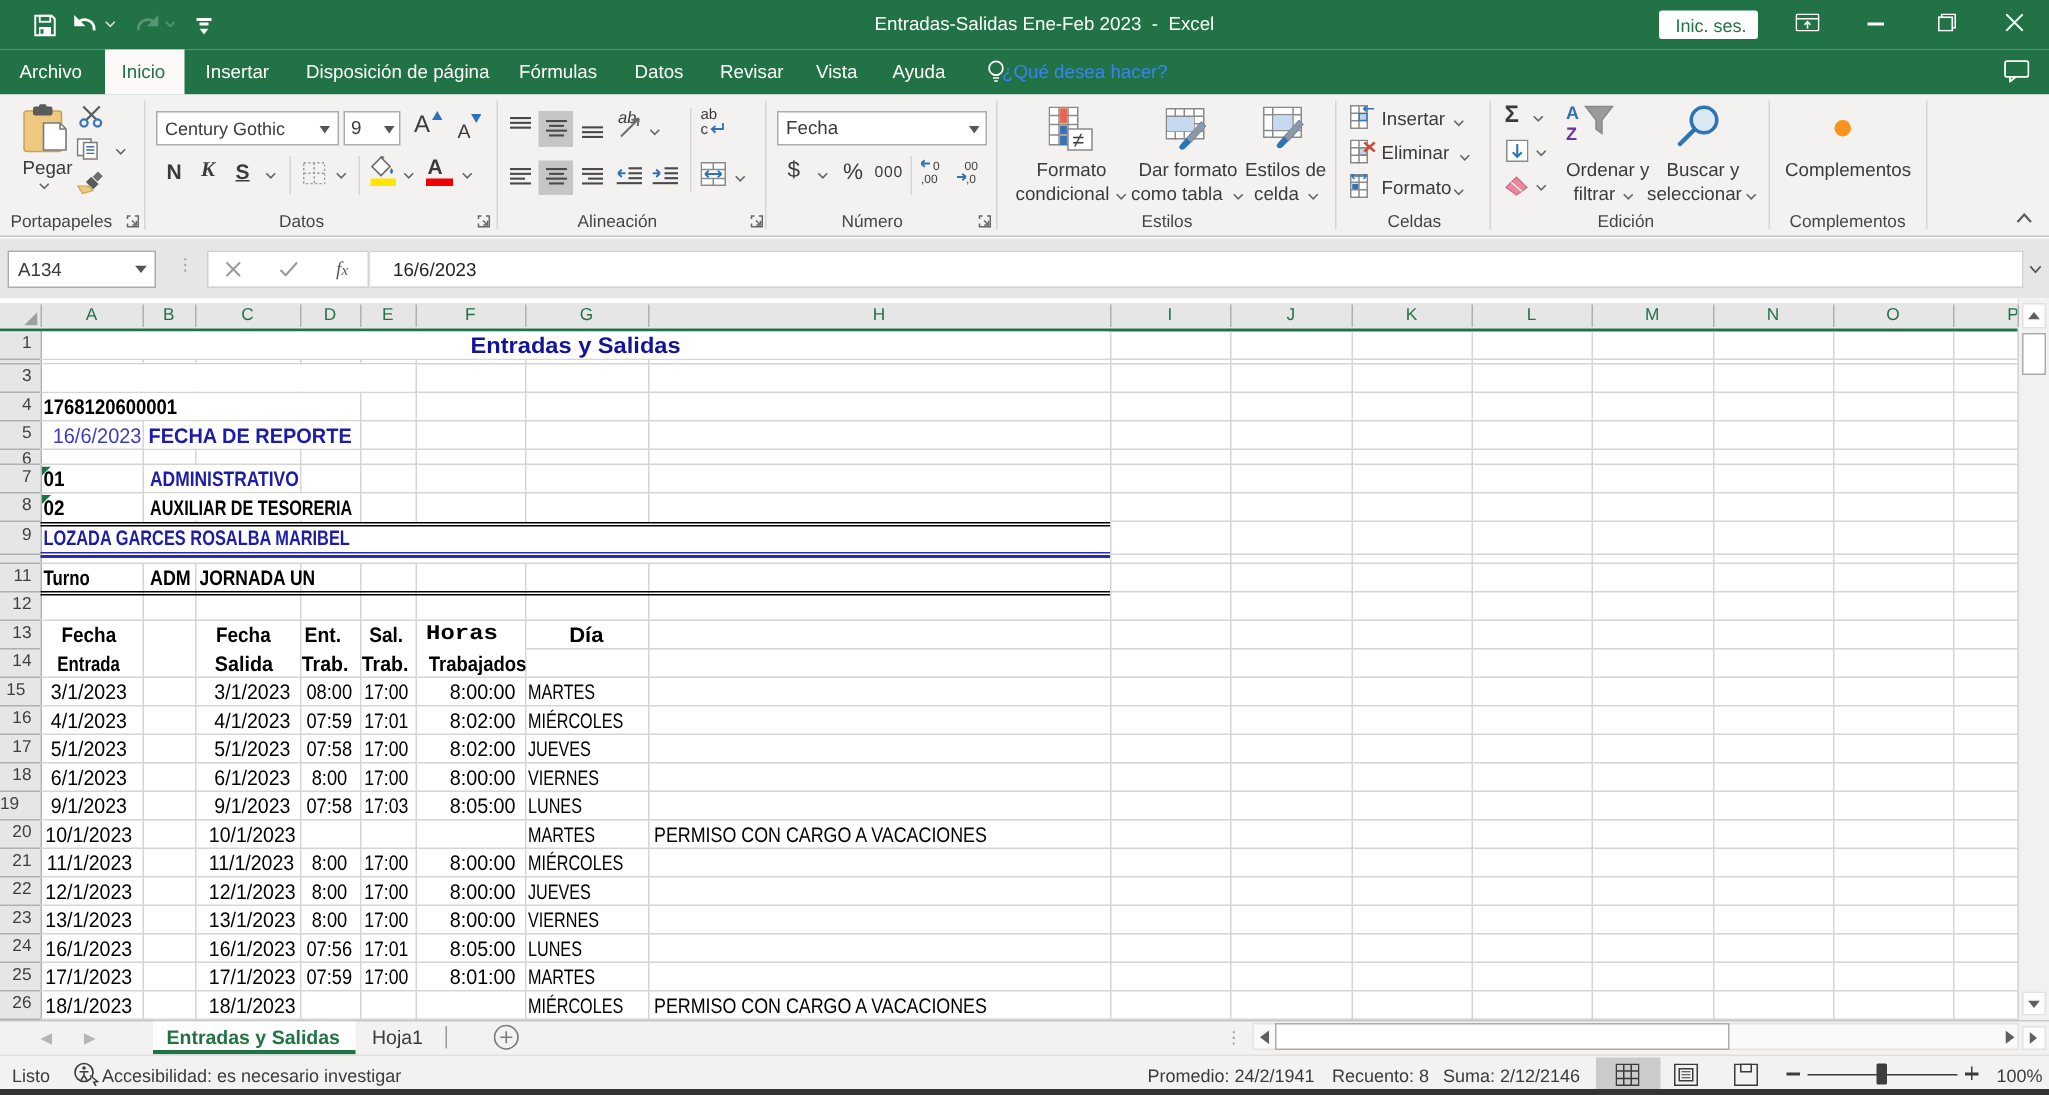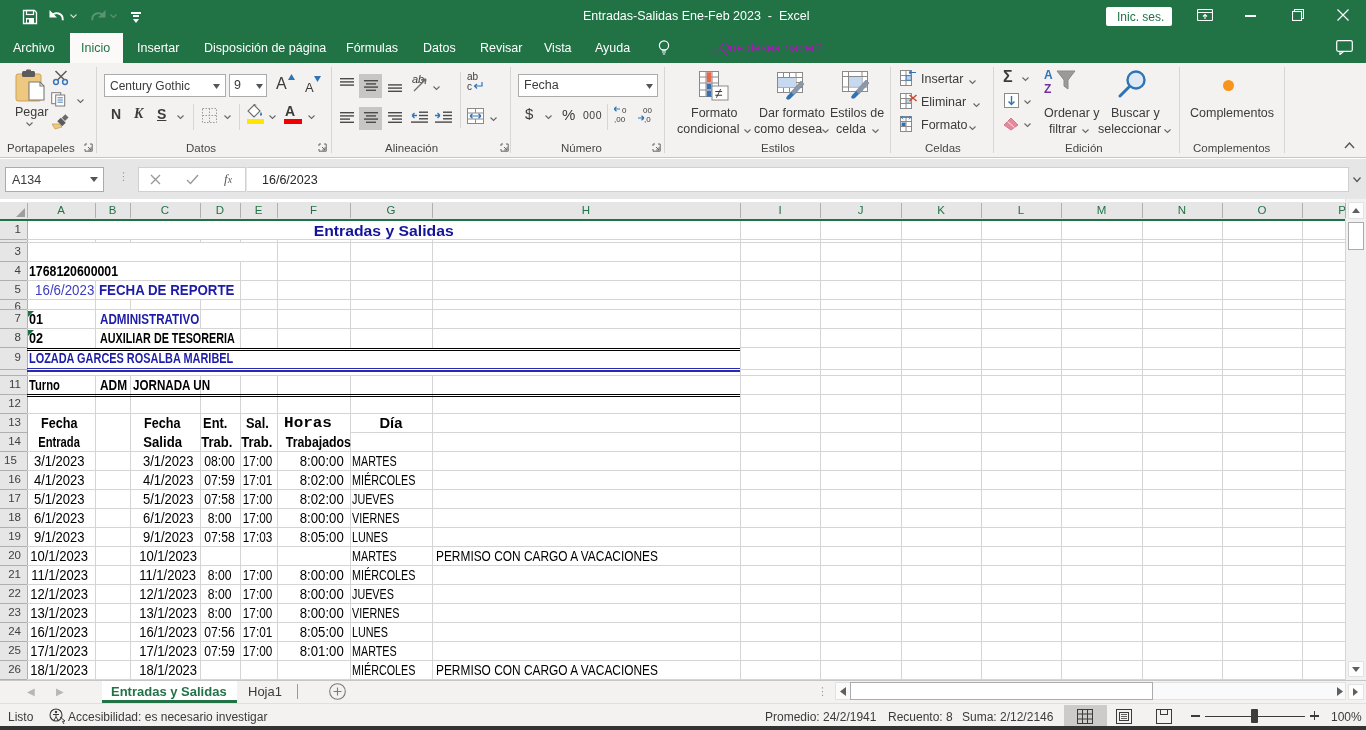--- a/index.html
+++ b/index.html
@@ -52,21 +52,21 @@
 <div class="a" style="left:70px;top:33px;width:53px;height:30px;background:#fbfaf9"></div>
 <div class="t" style="left:13px;top:41px;color:#fff;font-size:12.5px;font-weight:normal">Archivo</div>
 <div class="t" style="left:81px;top:41px;color:#217346;font-size:12.5px;font-weight:normal">Inicio</div>
 <div class="t" style="left:137px;top:41px;color:#fff;font-size:12.5px;font-weight:normal">Insertar</div>
 <div class="t" style="left:204px;top:41px;color:#fff;font-size:12.5px;font-weight:normal">Disposición de página</div>
 <div class="t" style="left:346px;top:41px;color:#fff;font-size:12.5px;font-weight:normal">Fórmulas</div>
 <div class="t" style="left:423px;top:41px;color:#fff;font-size:12.5px;font-weight:normal">Datos</div>
 <div class="t" style="left:480px;top:41px;color:#fff;font-size:12.5px;font-weight:normal">Revisar</div>
 <div class="t" style="left:544px;top:41px;color:#fff;font-size:12.5px;font-weight:normal">Vista</div>
 <div class="t" style="left:595px;top:41px;color:#fff;font-size:12.5px;font-weight:normal">Ayuda</div>
-<div class="t" style="left:712px;top:41px;color:#a21caf;font-size:12.5px;font-weight:normal">¿Qué desea hacer?</div>
+<div class="t" style="left:668px;top:41px;color:#3b82f6;font-size:12.5px;font-weight:normal">¿Qué desea hacer?</div>
 <svg class="a" style="left:657px;top:39px" width="14" height="18" viewBox="0 0 14 18">
 <circle cx="7" cy="6.5" r="4.6" fill="none" stroke="#fff" stroke-width="1.2"></circle>
 <path d="M5 11 h4 M5 13 h4 M5.8 15 h2.4" stroke="#fff" stroke-width="1.1"></path>
     </svg>
 <svg class="a" style="left:1336px;top:40px" width="17" height="15" viewBox="0 0 17 15">
 <rect x="0.7" y="0.7" width="15.6" height="10.6" rx="1.5" fill="none" stroke="#fff" stroke-width="1.2"></rect>
 <path d="M4 11.5 L4 14.5 L7.5 11.5" fill="none" stroke="#fff" stroke-width="1.2"></path>
     </svg>
 <div class="a" style="left:0;top:63px;width:1366px;height:95px;background:#f3f2f1;border-bottom:1px solid #c8c6c4"></div>
 <div class="a" style="left:96px;top:67px;width:1px;height:86px;background:#d8d6d4"></div>
@@ -286,21 +286,21 @@
       <path d="M0.5 0.5 L3.5 3.5 L6.5 0.5" fill="none" stroke="#666" stroke-width="1.1"></path>
     </svg>
 <svg class="a" style="left:777px;top:72px" width="30" height="31" viewBox="0 0 30 31">
 <rect x="0.5" y="0.5" width="25" height="20" fill="#fff" stroke="#8a8a8a"></rect>
 <path d="M0.5 5.5 H25.5 M0.5 10.5 H25.5 M0.5 15.5 H25.5 M6.5 0.5 V21 M12.5 0.5 V21 M19 0.5 V21" stroke="#8a8a8a" fill="none"></path>
 <rect x="1" y="6" width="18" height="9.5" fill="#c6d9f0"></rect>
 <path d="M14 20 L24 9 L27 12 L17 23 Z" fill="#8a98a8" stroke="#70809a" stroke-width="0.6"></path>
 <path d="M14 20 L17 23 L13 27 Q10 29 9 26 Q10 24 14 20 Z" fill="#2e74b5"></path>
     </svg>
 <div class="t" style="left:759px;top:106px;color:#3b3b3b;font-size:12.5px">Dar formato</div>
-<div class="t" style="left:754px;top:122px;color:#3b3b3b;font-size:12.5px">como desea</div>
+<div class="t" style="left:754px;top:122px;color:#3b3b3b;font-size:12.5px">como tabla</div>
 <svg class="a" style="left:822px;top:129px" width="7" height="5" viewBox="0 0 7 5">
       <path d="M0.5 0.5 L3.5 3.5 L6.5 0.5" fill="none" stroke="#666" stroke-width="1.1"></path>
     </svg>
 <svg class="a" style="left:842px;top:71px" width="30" height="31" viewBox="0 0 30 31">
 <rect x="0.5" y="0.5" width="25" height="20" fill="#fff" stroke="#8a8a8a"></rect>
 <path d="M0.5 5.5 H25.5 M0.5 16 H25.5 M6.5 0.5 V21 M20 0.5 V21" stroke="#8a8a8a" fill="none"></path>
 <rect x="7" y="6" width="12.5" height="9.5" fill="#c6d9f0"></rect>
 <path d="M14 20 L24 9 L27 12 L17 23 Z" fill="#8a98a8" stroke="#70809a" stroke-width="0.6"></path>
 <path d="M14 20 L17 23 L13 27 Q10 29 9 26 Q10 24 14 20 Z" fill="#2e74b5"></path>
     </svg>
@@ -475,21 +475,21 @@
 <div class="t" style="left:0;top:435px;width:21px;text-align:right;color:#3f3f3f;font-size:11.5px">14</div>
 <div class="a" style="left:0;top:470px;width:27px;height:1px;background:#b0b0b0"></div>
 <div class="t" style="left:0;top:454px;width:21px;text-align:center;color:#3f3f3f;font-size:11.5px">15</div>
 <div class="a" style="left:0;top:489px;width:27px;height:1px;background:#b0b0b0"></div>
 <div class="t" style="left:0;top:473px;width:21px;text-align:right;color:#3f3f3f;font-size:11.5px">16</div>
 <div class="a" style="left:0;top:508px;width:27px;height:1px;background:#b0b0b0"></div>
 <div class="t" style="left:0;top:492px;width:21px;text-align:right;color:#3f3f3f;font-size:11.5px">17</div>
 <div class="a" style="left:0;top:527px;width:27px;height:1px;background:#b0b0b0"></div>
 <div class="t" style="left:0;top:511px;width:21px;text-align:right;color:#3f3f3f;font-size:11.5px">18</div>
 <div class="a" style="left:0;top:546px;width:27px;height:1px;background:#b0b0b0"></div>
-<div class="t" style="left:0;top:530px;width:21px;text-align:right;color:#3f3f3f;font-size:11.5px">19</div>
+<div class="t" style="left:0;top:530px;width:21px;text-align:left;color:#3f3f3f;font-size:11.5px">19</div>
 <div class="a" style="left:0;top:565px;width:27px;height:1px;background:#b0b0b0"></div>
 <div class="t" style="left:0;top:549px;width:21px;text-align:right;color:#3f3f3f;font-size:11.5px">20</div>
 <div class="a" style="left:0;top:584px;width:27px;height:1px;background:#b0b0b0"></div>
 <div class="t" style="left:0;top:568px;width:21px;text-align:right;color:#3f3f3f;font-size:11.5px">21</div>
 <div class="a" style="left:0;top:603px;width:27px;height:1px;background:#b0b0b0"></div>
 <div class="t" style="left:0;top:587px;width:21px;text-align:right;color:#3f3f3f;font-size:11.5px">22</div>
 <div class="a" style="left:0;top:622px;width:27px;height:1px;background:#b0b0b0"></div>
 <div class="t" style="left:0;top:606px;width:21px;text-align:right;color:#3f3f3f;font-size:11.5px">23</div>
 <div class="a" style="left:0;top:641px;width:27px;height:1px;background:#b0b0b0"></div>
 <div class="t" style="left:0;top:625px;width:21px;text-align:right;color:#3f3f3f;font-size:11.5px">24</div>

